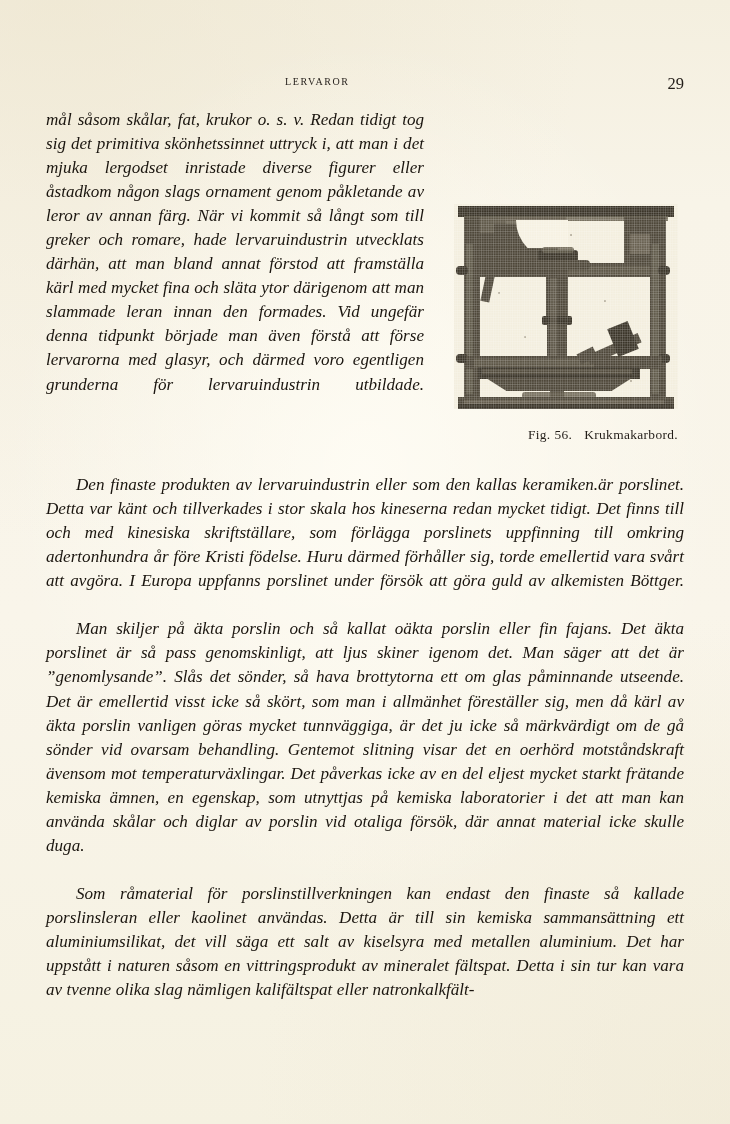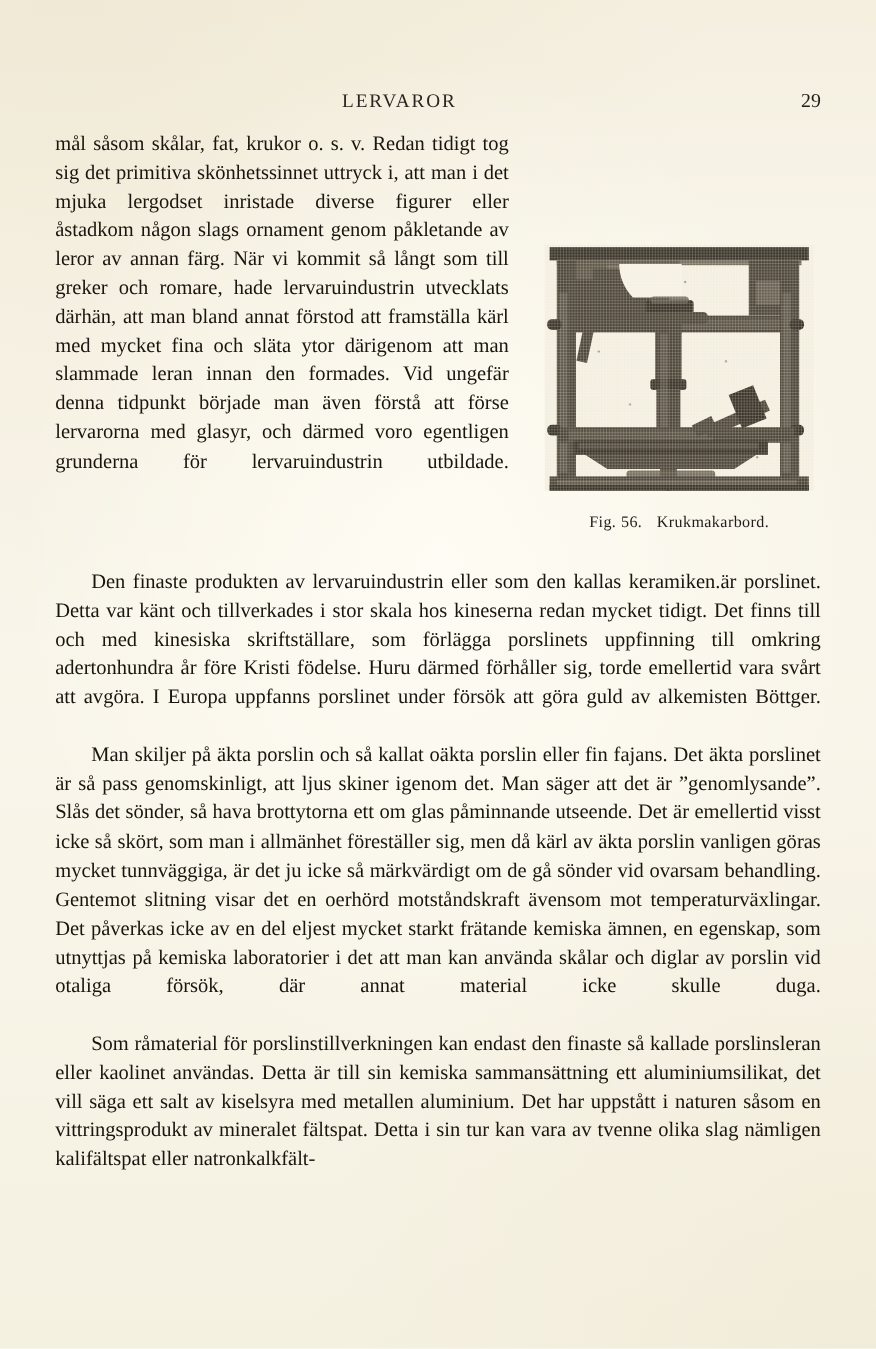--- a/index.html
+++ b/index.html
@@ -38,21 +38,21 @@
     position: absolute;
     top: 76px;
     left: 46px;
     width: 638px;
     height: 22px;
   }
   .runhead-title {
     position: absolute;
     left: 239px;
     top: 0;
-    font-size: 16px;
+    font-size: 10px;
     letter-spacing: 1.6px;
     color: #2a2520;
   }
   .runhead-page {
     position: absolute;
     right: 0;
     top: -2px;
     font-size: 16.5px;
     color: #221d18;
   }
@@ -65,20 +65,21 @@
     top: 108px;
     font-size: 17.1px;
     line-height: 24.05px;
     text-align: justify;
     text-justify: inter-word;
     word-spacing: 0.2px;
     color: #1a150f;
   }
   .col p {
     margin: 0;
+    font-style: italic;
   }
   .indent {
     text-indent: 30px;
   }
   
   .col p.jlast:after {
     content: "";
     display: inline-block;
     width: 100%;
   }
@@ -94,21 +95,21 @@
     position: relative;
     width: 224px;
     height: 205px;
     margin: 96px 0 0 12px;
     background: #f3eede;
     overflow: hidden;
   }
   .fig-caption {
     margin: 14px 0 0 12px;
     width: 224px;
-    text-align: center;
+    text-align: right;
     font-size: 13.4px;
     letter-spacing: 0.35px;
     color: #221d18;
     white-space: nowrap;
   }
   .fig-caption .capnum { margin-right: 12px; }
 
   
   .ill { position: absolute; }
   .halftone {

